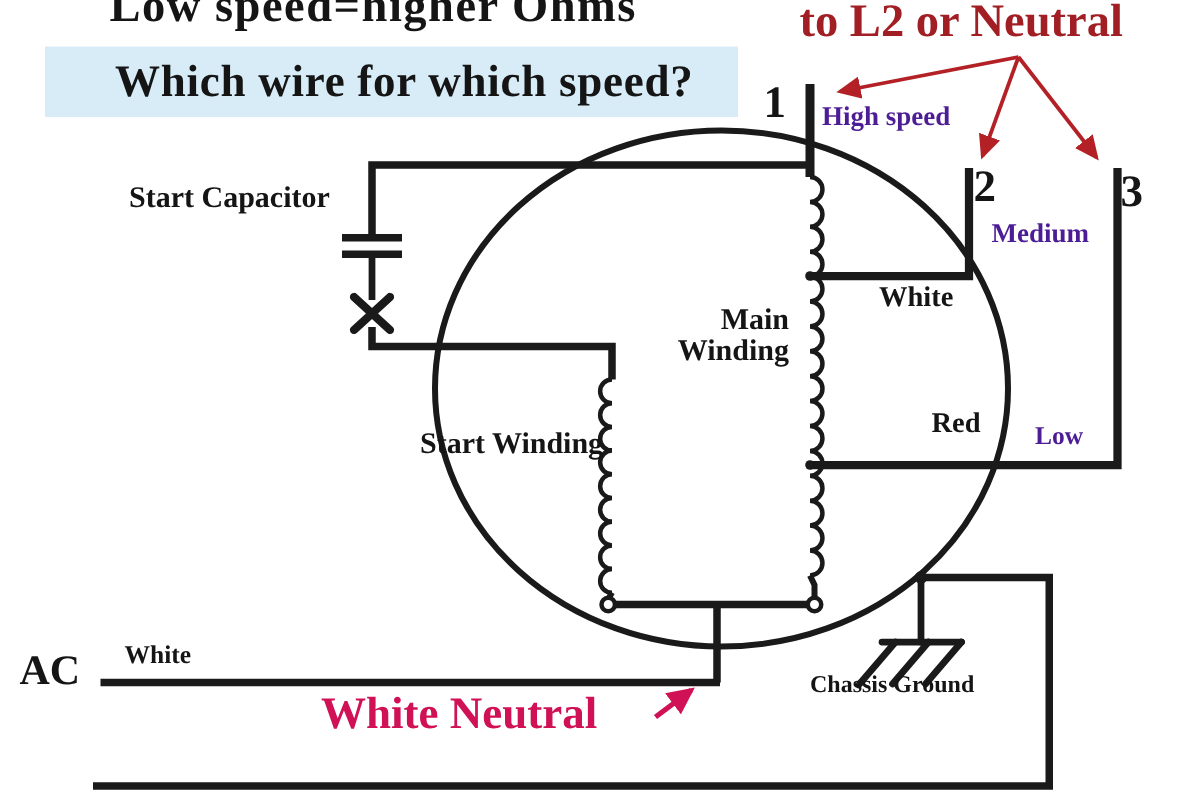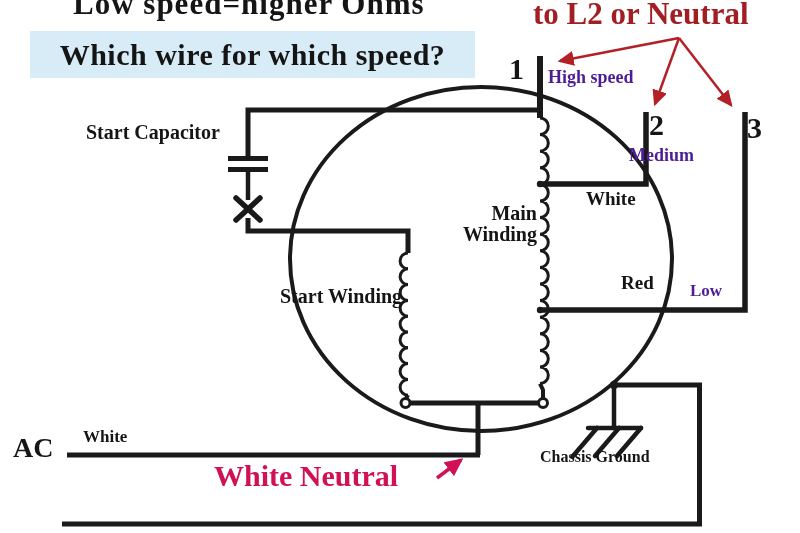--- a/index.html
+++ b/index.html
@@ -8,31 +8,31 @@
     background:#ffffff;font-family:"Liberation Serif",serif;
   }
   #diagram-svg{position:absolute;left:0;top:0;}
   .lbl{
     position:absolute;font-family:"Liberation Serif",serif;font-weight:bold;
     color:#151515;white-space:nowrap;line-height:1.12;
   }
   .heading-ohms{left:73px;top:-13px;font-size:31px;letter-spacing:1px;}
   .heading-question{
     left:30px;top:31px;width:445px;height:47px;background:#d7ecf7;
-    text-align:center;line-height:47px;font-size:30px;letter-spacing:.5px;
+    text-align:center;line-height:47px;font-size:30px;letter-spacing:.5px;padding-left:17px;
   }
   .heading-supply{left:533px;top:-3px;font-size:31px;color:#a11f24;}
   .blue{color:#4c1d95;}
   .magenta{color:#d01155;}
   .t-num{font-size:30px;}
   .t1n{left:509px;top:52px;} .t2n{left:649px;top:108px;} .t3n{left:747px;top:111px;}
   .speed{font-size:18px;}
-  .sp1{left:548px;top:67px;} .sp2{left:629px;top:145px;} .sp3{left:690px;top:281px;font-size:17px;}
+  .sp1{left:548px;top:67px;} .sp2{left:661px;top:145px;} .sp3{left:690px;top:281px;font-size:17px;}
   .start-capacitor{left:57px;top:121px;font-size:20px;margin-left:29px;}
-  .main-winding{left:437px;top:203px;width:100px;text-align:right;font-size:20px;line-height:21px;}
+  .main-winding{left:426px;top:203px;width:100px;text-align:right;font-size:20px;line-height:21px;}
   .start-winding{left:242px;top:285px;font-size:20px;margin-left:38px;}
   .white-mid{left:586px;top:188px;font-size:19px;}
   .red-tap{left:621px;top:272px;font-size:19px;}
   .ac{left:13px;top:432px;font-size:28px;}
   .white-ac{left:83px;top:427px;font-size:17px;}
   .green-yellow{left:74px;top:498px;font-size:17px;}
   .white-neutral{left:214px;top:459px;font-size:30px;}
   .chassis-ground{left:540px;top:448px;font-size:16px;}
 </style>
 </head>

